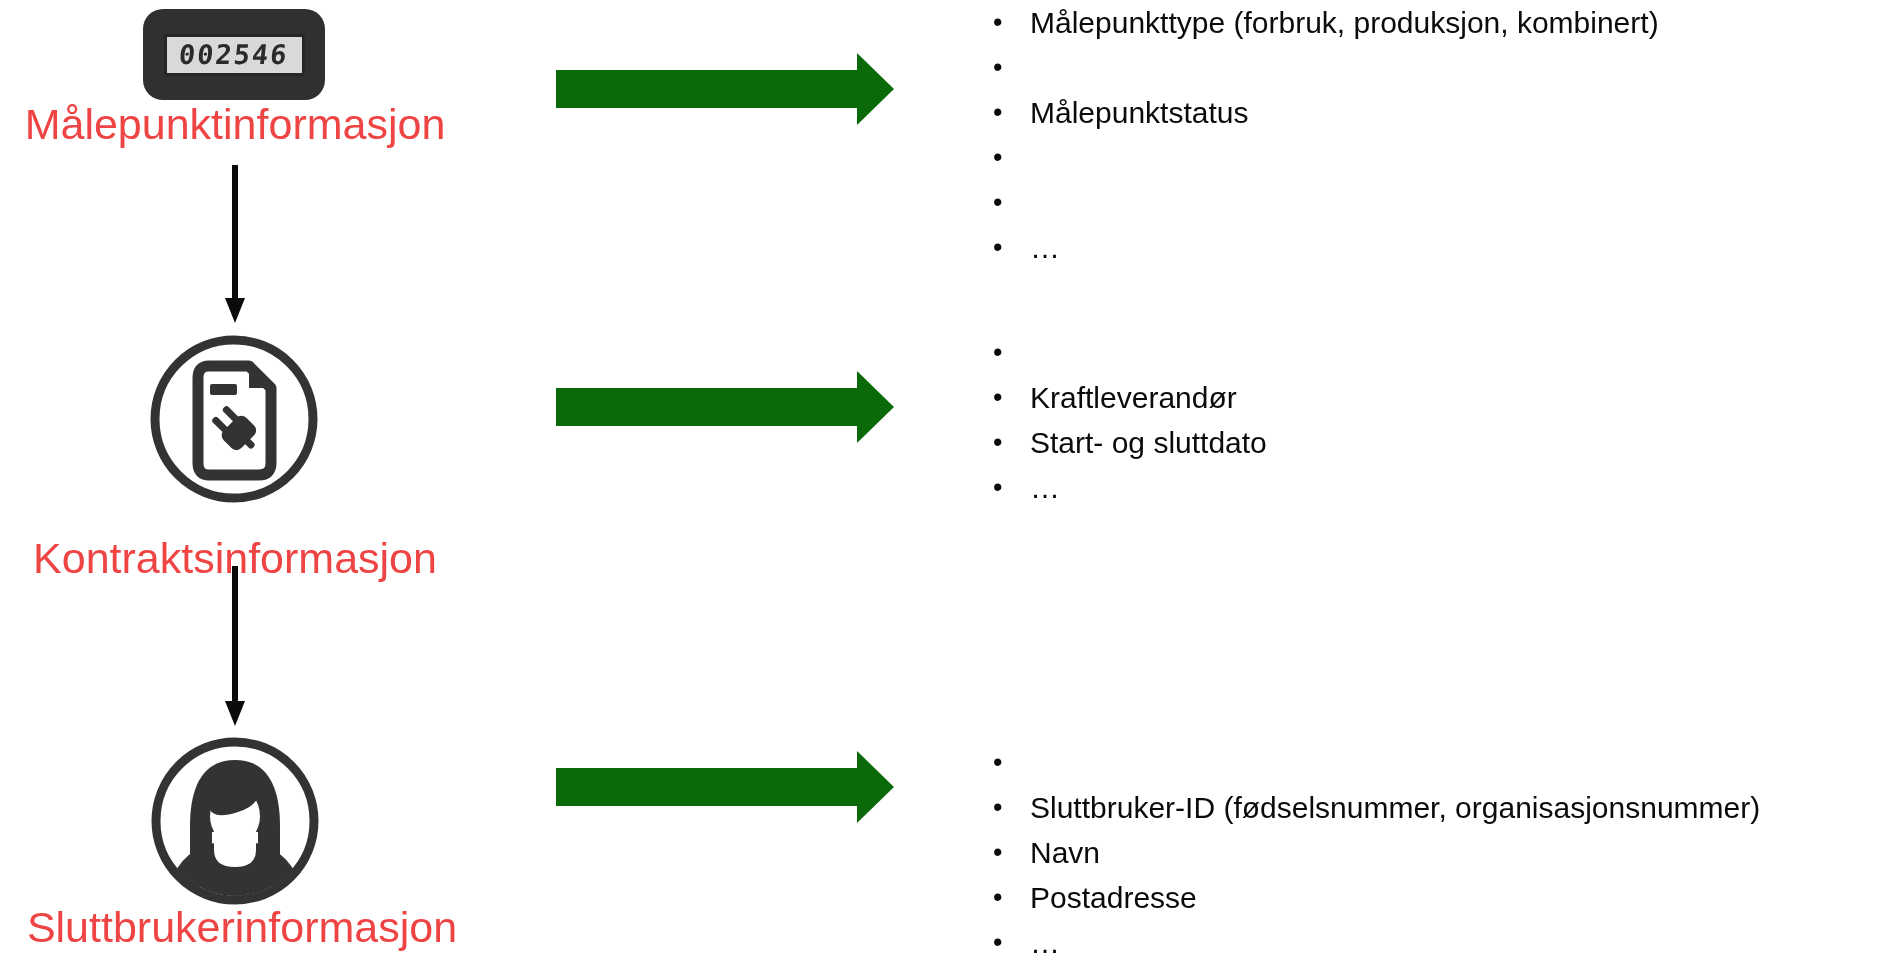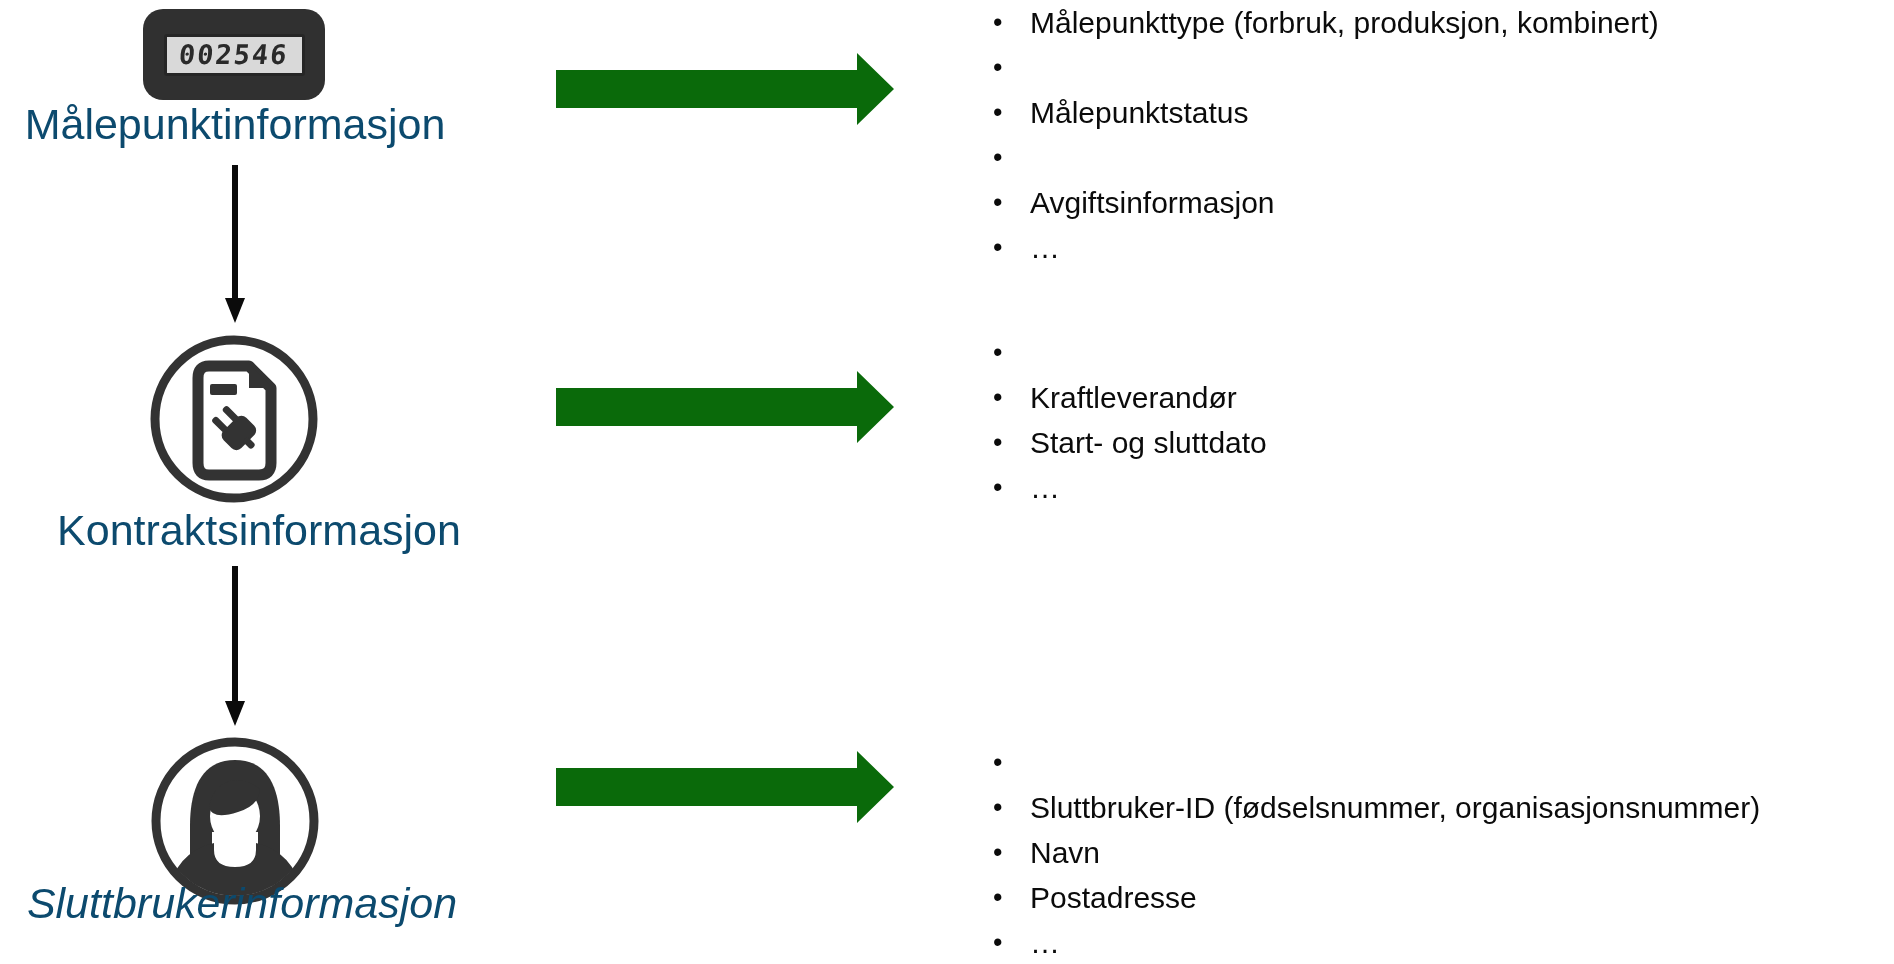--- a/index.html
+++ b/index.html
@@ -17,25 +17,25 @@
     width:141px;height:42px;background:#d9d9d9;border:3px solid #262626;border-radius:3px;
     display:flex;align-items:center;justify-content:center;box-sizing:border-box;
   }
   .meter-screen span{
     font-family:"DejaVu Sans Mono",monospace;font-weight:bold;font-size:27px;
     letter-spacing:2px;color:#2a2a2a;transform:skewX(-6deg);
   }
   
   .sec-label{
     position:absolute;left:0;text-align:center;font-size:43px;line-height:1.2;
-    color:#0c4a6e;white-space:nowrap;
+    color:#ef4444;white-space:nowrap;
   }
   .lbl1{top:99px;width:470px;}
-  .lbl2{top:505px;width:470px;margin-left:24px;}
-  .lbl3{top:878px;width:484px;font-style:italic;}
+  .lbl2{top:533px;width:470px;}
+  .lbl3{top:902px;width:484px;}
   
   .circle-icon{position:absolute;}
   .c2{left:149px;top:334px;width:170px;height:170px;}
   .c3{left:148px;top:734px;width:174px;height:174px;}
   
   .v-arrow{position:absolute;width:22px;}
   .va1{left:224px;top:165px;height:158px;}
   .va2{left:224px;top:566px;height:160px;}
   
   .g-arrow{position:absolute;left:556px;width:338px;height:72px;}
@@ -84,21 +84,20 @@
       </li>
     <li>
         <span class="dot">•</span>
         <span>Målepunktstatus</span>
       </li>
     <li>
         <span class="dot">•</span>
       </li>
     <li>
         <span class="dot">•</span>
-        <span>Avgiftsinformasjon</span>
       </li>
     <li>
         <span class="dot">•</span>
         <span>…</span>
       </li>
   </ul>
 
   <svg class="circle-icon c2" viewBox="0 0 170 170">
     <circle cx="85" cy="85" r="79" fill="#ffffff" stroke="#333333" stroke-width="9"></circle>
     <path d="M60 32 H100 L122 54 V129 Q122 141 110 141 H60 Q49 141 49 129 V44 Q49 32 60 32 Z" fill="#ffffff" stroke="#333333" stroke-width="11" stroke-linejoin="round"></path>

